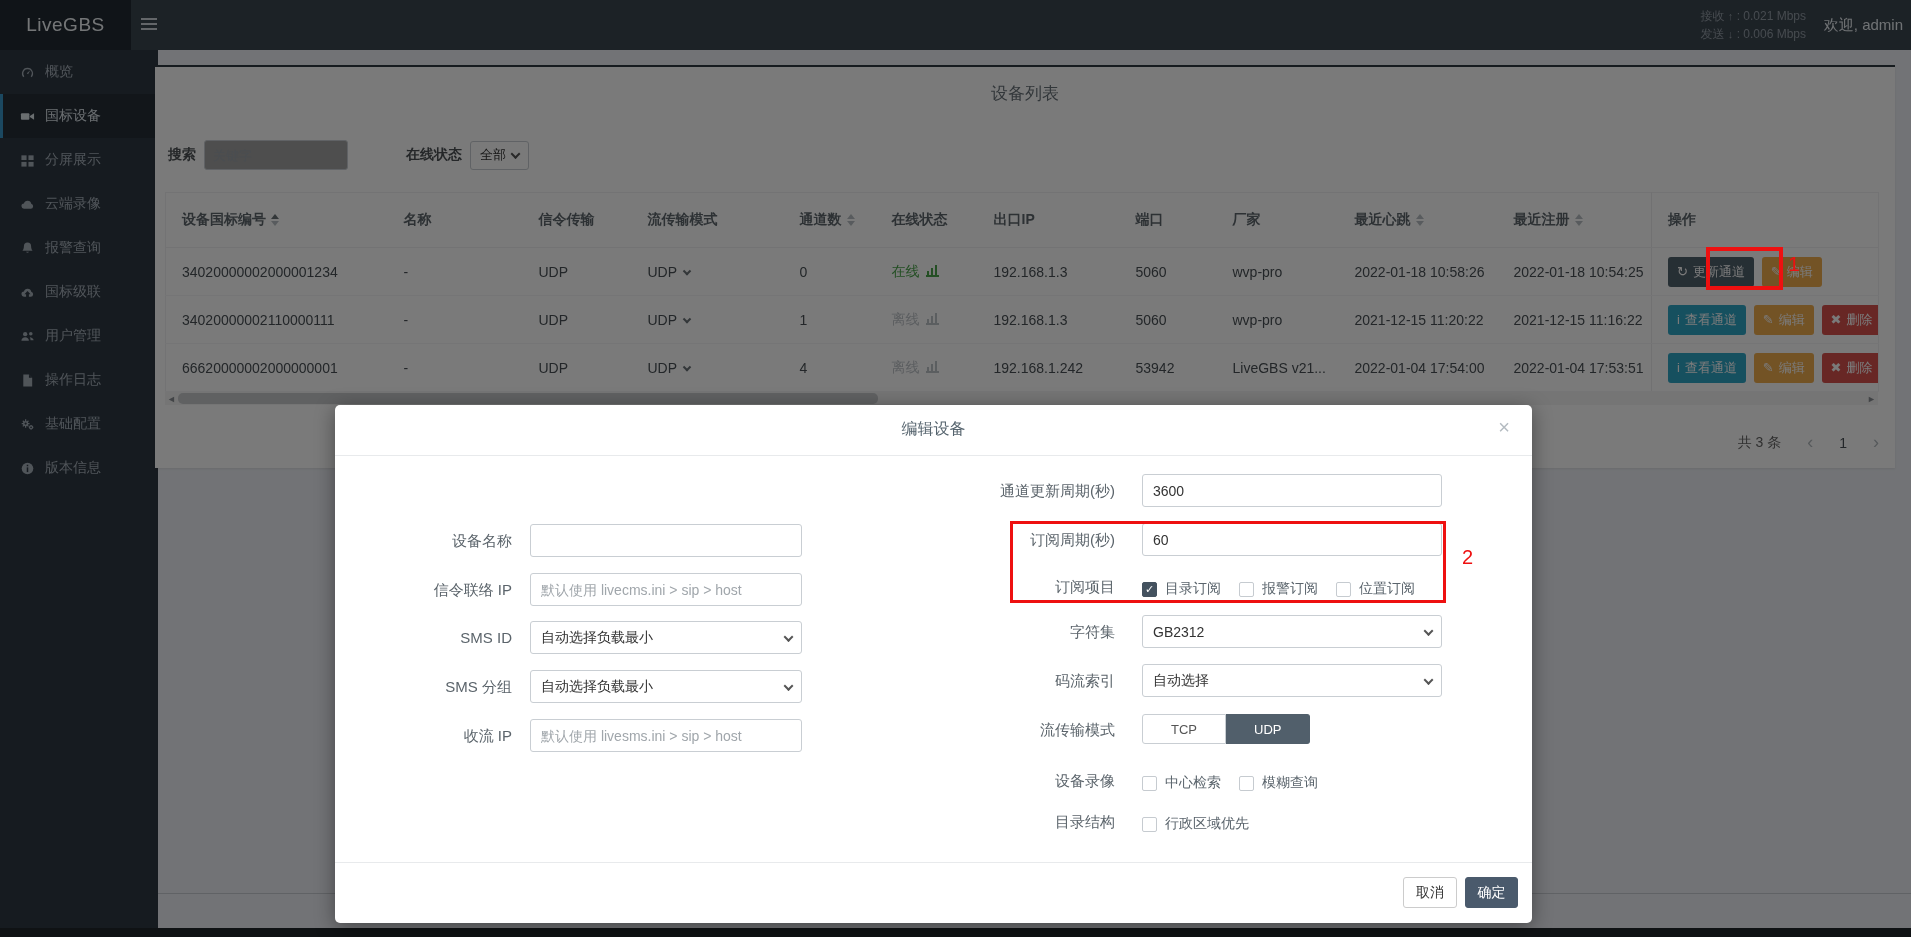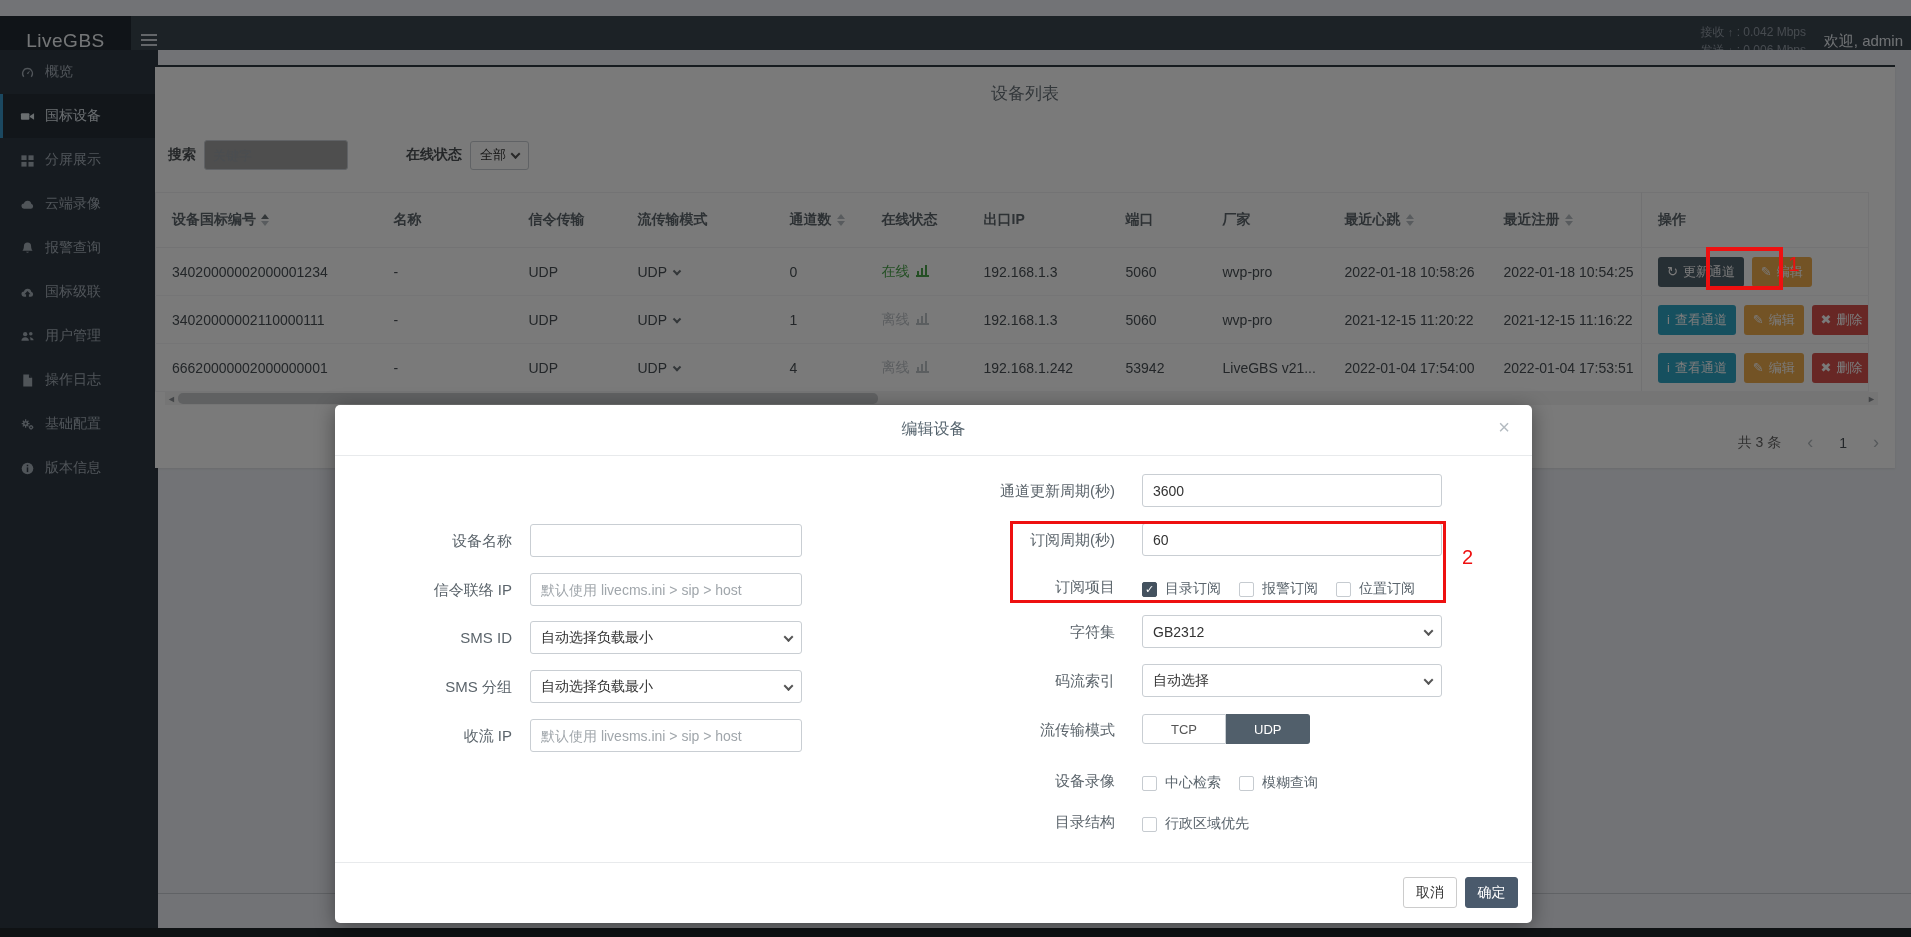--- a/index.html
+++ b/index.html
@@ -1,21 +1,21 @@
 <!DOCTYPE html>
 <html><head>
 <meta charset="utf-8">
 <style>
   * { margin:0; padding:0; box-sizing:border-box; }
   html,body { width:1911px; height:937px; overflow:hidden; }
   body { font-family:"Liberation Sans","DejaVu Sans",sans-serif; background:#eef1f6; position:relative; }
   .stage { position:absolute; inset:0; width:1911px; height:937px; }
 
   
-  .topbar { position:absolute; left:0; top:16px; width:1911px; height:50px; background:#3c4751; z-index:1; }
+  .topbar { position:absolute; left:0; top:0; width:1911px; height:50px; background:#3c4751; z-index:1; }
   .logo { position:absolute; left:0; top:0; width:131px; height:50px; background:#232b33; color:#f2f6f9; font-size:19px; display:flex; align-items:center; justify-content:center; letter-spacing:.5px; }
   .hamburger { position:absolute; left:141px; top:18px; width:16px; height:14px; cursor:pointer; }
   .hamburger i { display:block; height:2px; background:#cfd6db; margin-bottom:3px; }
   .net-stats { position:absolute; right:105px; top:7px; text-align:right; font-size:12px; line-height:18px; color:#939da6; }
   .net-stats .arrow { font-size:11px; }
   .welcome { position:absolute; right:8px; top:0; height:50px; display:flex; align-items:center; color:#e8eef2; font-size:15px; }
 
   
   .sidebar { position:absolute; left:0; top:50px; width:158px; height:878px; background:#2f3943; z-index:1; }
   .side-item { height:44px; display:flex; align-items:center; padding-left:17px; color:#a7b1bb; font-size:14px; cursor:pointer; border-left:3px solid transparent; }
@@ -32,21 +32,21 @@
 
   .filters { position:absolute; left:13px; top:73px; height:30px; display:flex; align-items:center; font-size:14px; color:#4e5356; }
   .filters .lbl { font-weight:700; margin-right:8px; }
   .search-input { width:144px; height:30px; border:1px solid #c9ced3; border-radius:3px; padding:0 8px; font-size:13px; color:#333; background:#a3a3a3; font-family:inherit; }
   .search-input::placeholder { color:#9aa2a9; }
   .status-select { margin-left:58px; }
   .pill-select { position:relative; height:29px; min-width:54px; border:1px solid #c9ced3; border-radius:3px; background:#fff; display:flex; align-items:center; padding:0 22px 0 9px; font-size:13px; color:#333; cursor:pointer; }
   .pill-select .chev, .f-select .chev { position:absolute; right:9px; top:50%; width:7px; height:7px; border-right:2px solid #555; border-bottom:2px solid #555; transform:translateY(-65%) rotate(45deg); }
 
   
-  table.grid { position:absolute; left:0; top:125px; width:1713px; border-collapse:collapse; table-layout:fixed; font-size:14px; border:1px solid #f0f1f3; }
+  table.grid { position:absolute; left:10px; top:125px; width:1713px; border-collapse:collapse; table-layout:fixed; font-size:14px; border:1px solid #f0f1f3; }
   .grid th { height:55px; text-align:left; font-weight:700; color:#5f686e; padding:0 0 0 16px; border-bottom:1px solid #f0f1f3; white-space:nowrap; }
   .grid td { height:48px; color:#4a5156; padding:0 0 0 16px; border-bottom:1px solid #f4f5f7; white-space:nowrap; overflow:hidden; }
   .grid th.op, .grid td.op { border-left:1px solid #ededef; }
   .sort { display:inline-block; vertical-align:middle; margin-left:5px; }
   .sort b { display:block; width:0; height:0; border-left:4px solid transparent; border-right:4px solid transparent; }
   .sort .up { border-bottom:5px solid #6b7378; margin-bottom:2px; }
   .sort .dn { border-top:5px solid #b9bfc4; }
   .sort.idle .up { border-bottom-color:#b9bfc4; }
   .caret-dn { display:inline-block; width:6px; height:6px; border-right:2px solid #6b7378; border-bottom:2px solid #6b7378; transform:rotate(45deg) translate(-2px,-2px); margin-left:7px; }
   .status-online { color:#4da64d; cursor:pointer; }
@@ -118,21 +118,21 @@
   <div class="topbar">
     <div class="logo">LiveGBS</div>
     <div class="hamburger">
         <i></i>
         <i></i>
         <i></i>
       </div>
     <div class="net-stats">
       <div><span>接收</span>
            <span class="arrow">↑</span>
-           <span>: 0.042 Mbps</span></div>
+           <span>: 0.021 Mbps</span></div>
       <div><span>发送</span>
            <span class="arrow">↓</span>
            <span>: 0.006 Mbps</span></div>
     </div>
     <div class="welcome">欢迎, admin</div>
   </div>
 
   <div class="sidebar">
     <div class="side-item">
       <svg viewBox="0 0 16 16">

